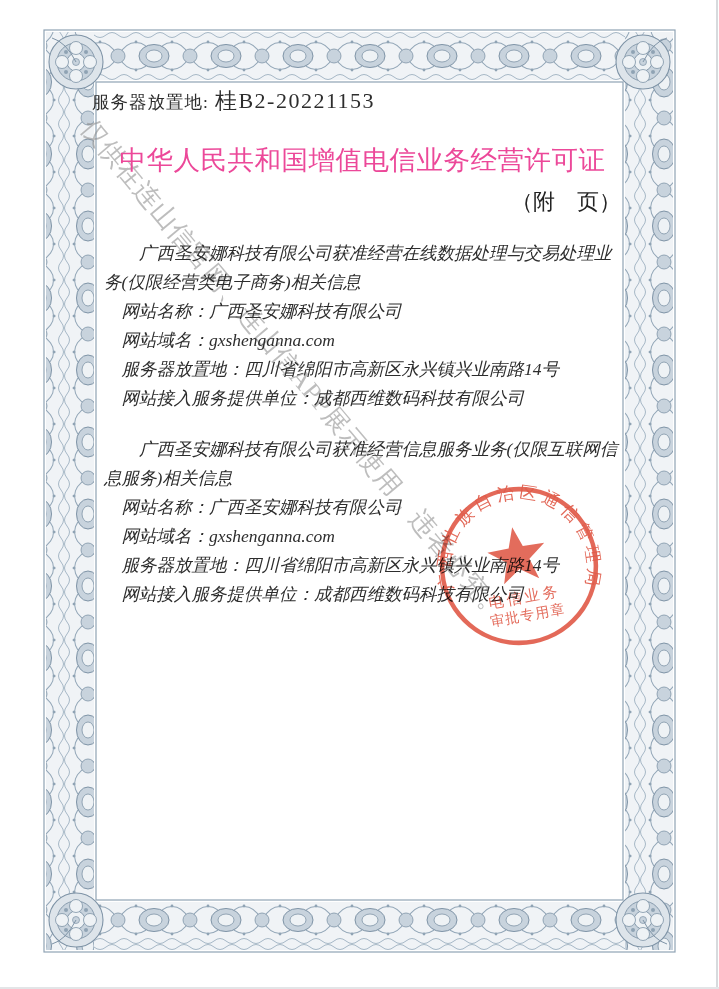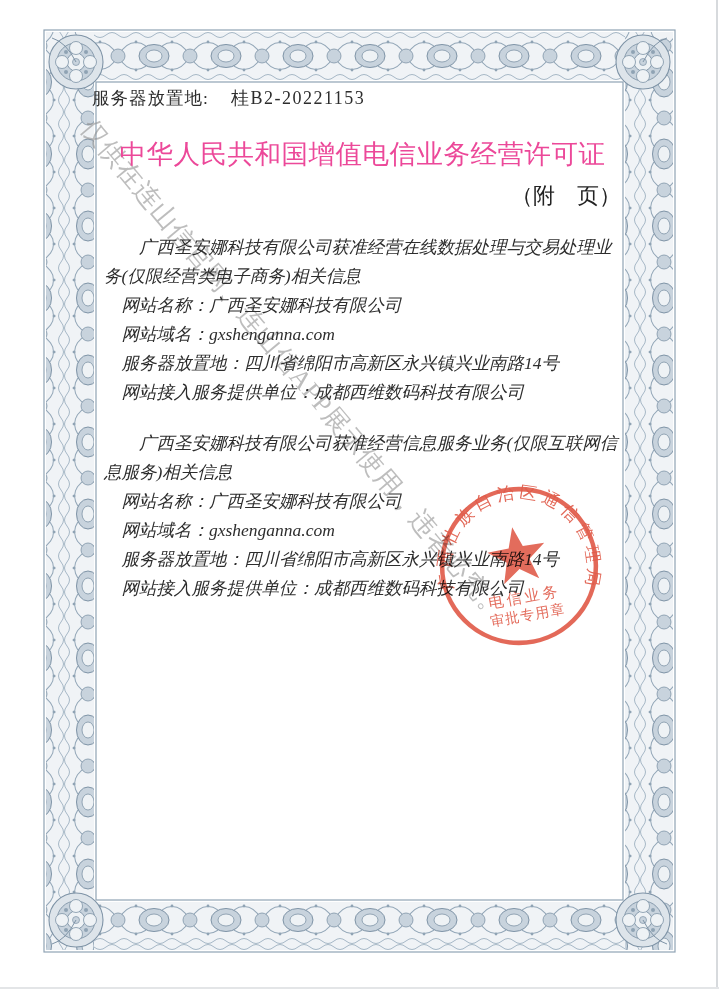--- a/index.html
+++ b/index.html
@@ -13,21 +13,21 @@
 
   .watermark{
     position:absolute;left:100px;top:112px;z-index:1;
     transform:rotate(50deg);transform-origin:0 0;
     white-space:nowrap;font-size:26px;letter-spacing:1px;
     color:#8f8f8f;opacity:.58;pointer-events:none;
   }
 
   .content{position:absolute;left:104px;top:86px;width:517px;z-index:2;}
   .license-line{font-size:17.5px;margin-left:-12px;letter-spacing:1px;}
-  .license-line .num{margin-left:22px;letter-spacing:1.5px;font-size:18px;}
+  .license-line .num{margin-left:6px;letter-spacing:1.5px;font-size:22px;}
   .cert-title{
     text-align:center;font-size:26.5px;margin:26px 0 0 0;font-weight:500;
     letter-spacing:.5px;color:#ec4899;
   }
   .cert-subtitle{text-align:right;font-size:22px;margin:9px 0 0 0;color:#232323;}
   .section{margin-top:22px;font-size:17.5px;line-height:29px;font-style:italic;}
   .section.second{margin-top:22px;}
   .intro{text-indent:2em;margin:0;}
   .fline{padding-left:1em;}
 

